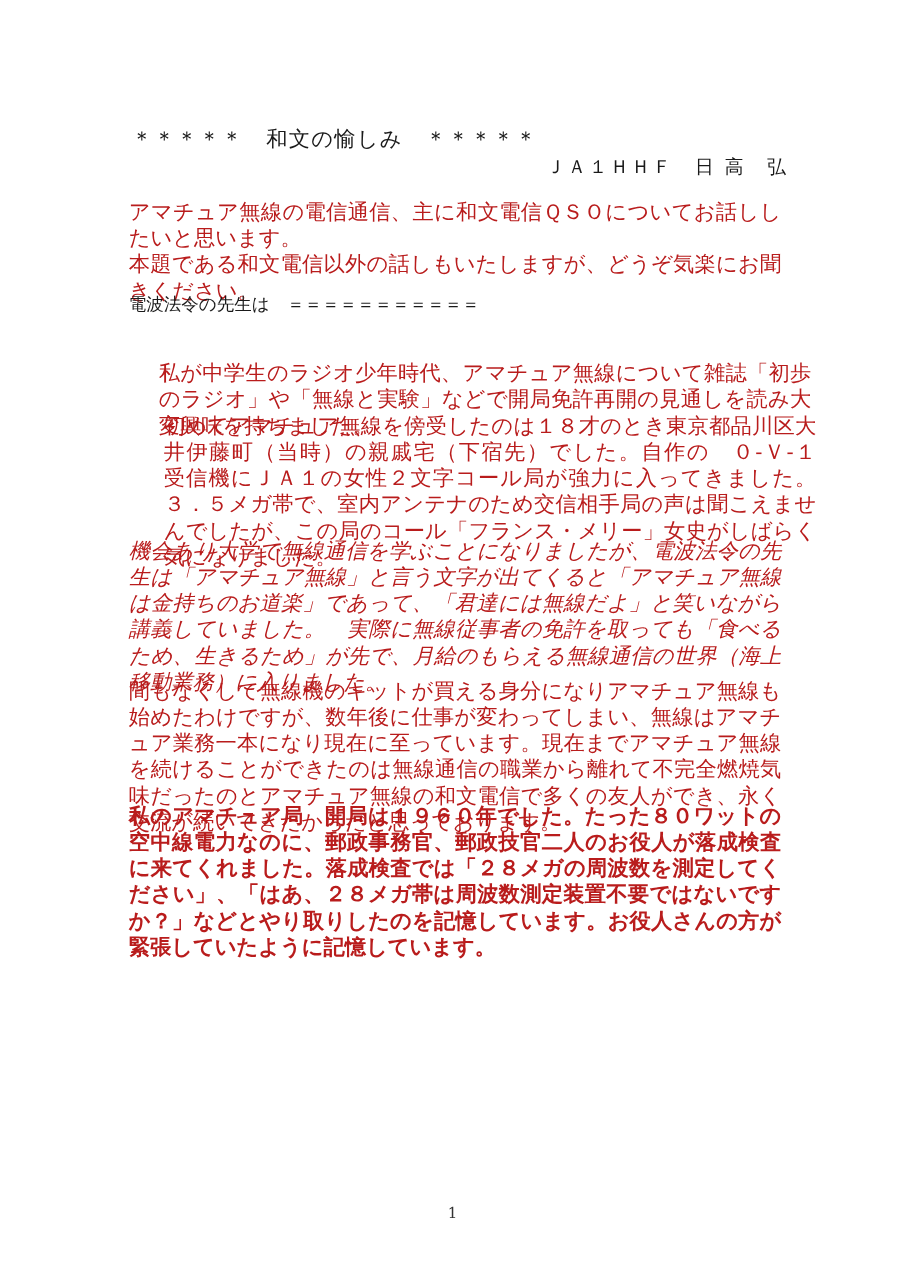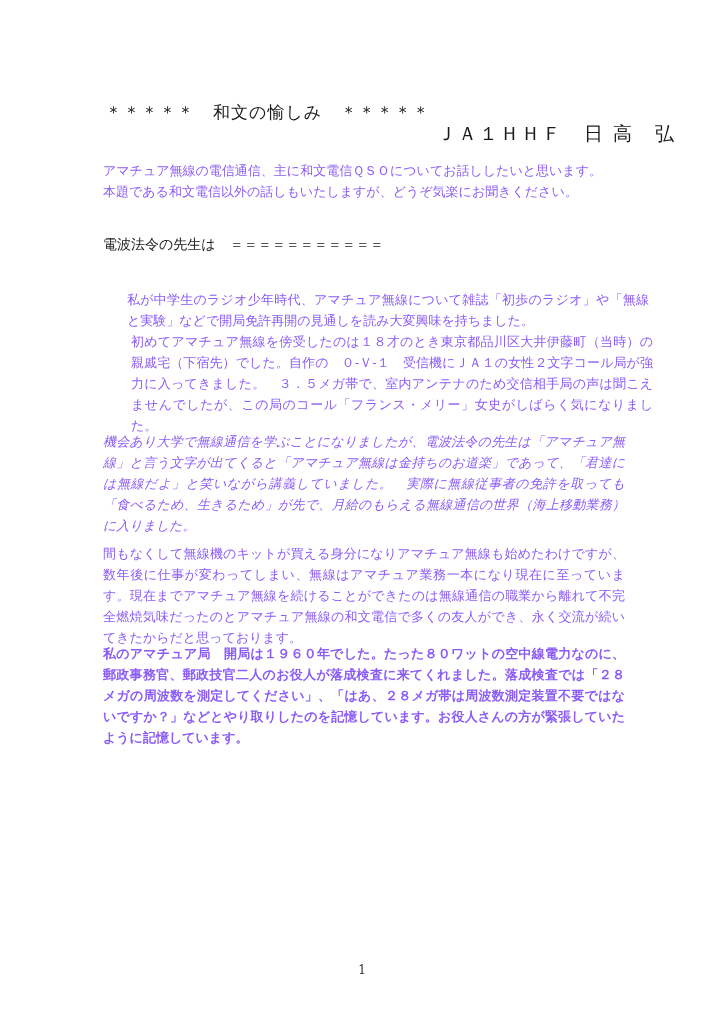--- a/index.html
+++ b/index.html
@@ -29,33 +29,33 @@
       font-size: 17px;
       line-height: 20px;
       letter-spacing: 1px;
       white-space: pre;
       color: #1a1a1a;
     }
     .author {
       position: absolute;
       left: 437px;
       top: 124px;
-      font-size: 19px;
+      font-size: 15px;
       line-height: 18px;
       letter-spacing: 2px;
       white-space: pre;
       color: #1a1a1a;
     }
     .body-block {
       position: absolute;
       left: 103px;
       width: 522px;
-      font-size: 13px;
+      font-size: 17px;
       line-height: 21px;
-      color: #8b5cf6;
+      color: #b91c1c;
     }
     .body-block p {
       margin: 0;
       text-align: justify;
       text-justify: inter-character;
     }
     .heading {
       position: absolute;
       left: 103px;
       top: 234px;

